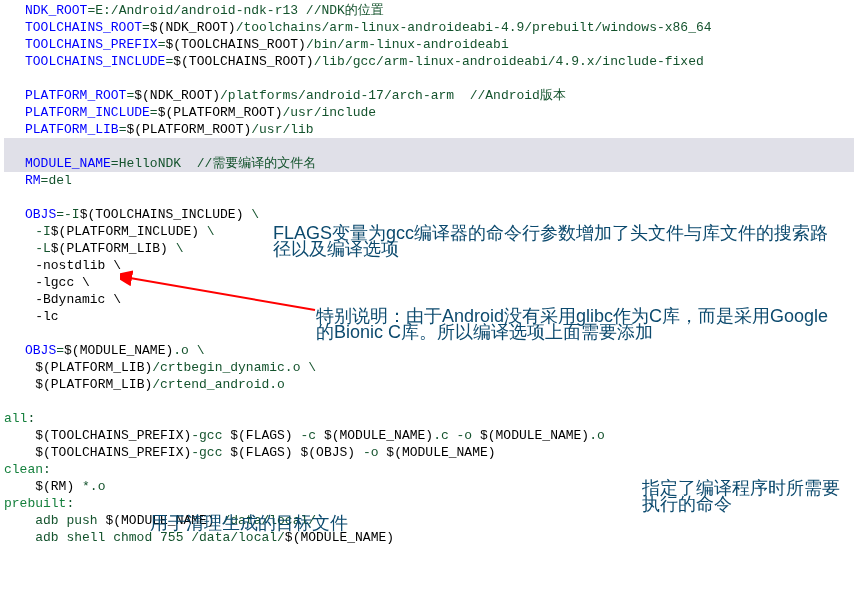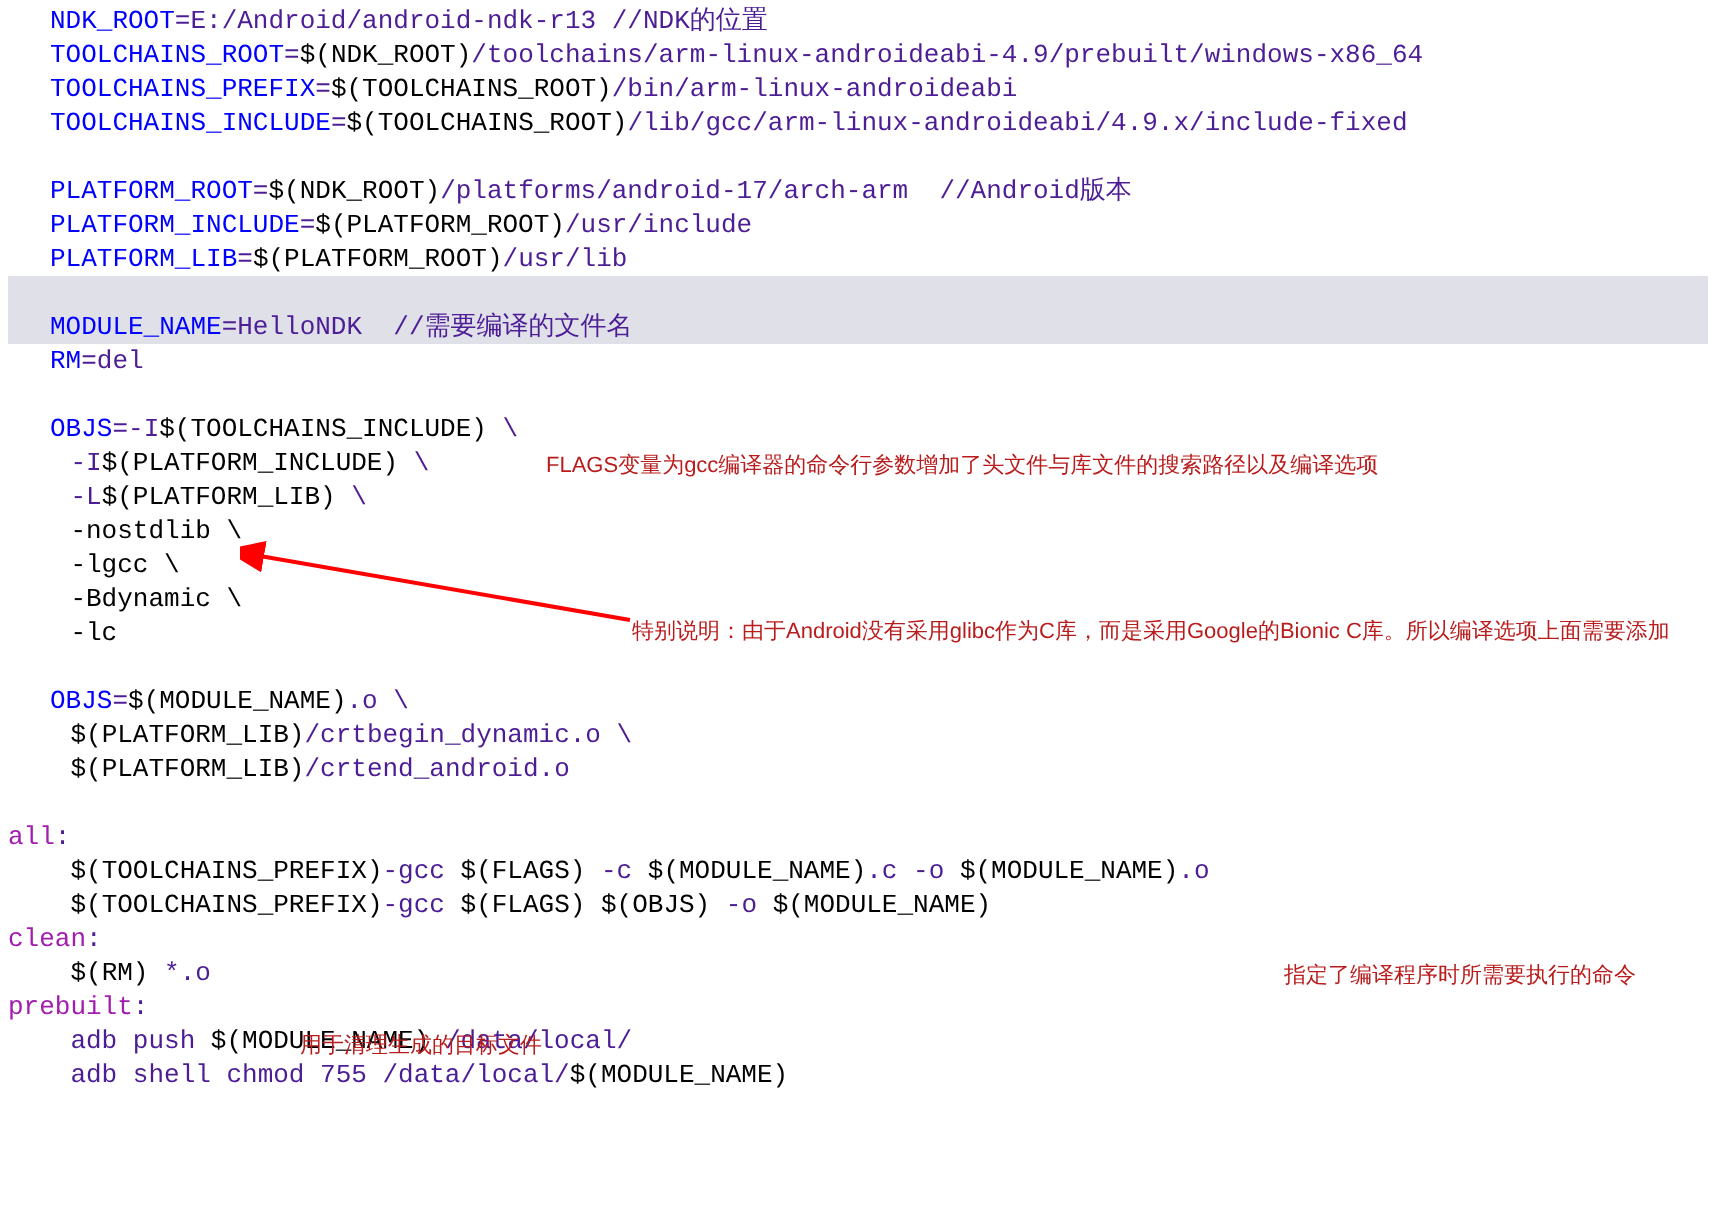--- a/index.html
+++ b/index.html
@@ -17,27 +17,27 @@
       position: relative;
     }
     .line {
       white-space: pre;
     }
     .highlight {
       background: #e0e0e8;
     }
     .keyword { color: #0000ff; margin-left: 21px; }
     .var { color: #000000; }
-    .text { color: #4c1d95; }
-    .target { color: #a21caf; }
+    .text { color: #14532d; }
+    .target { color: #15803d; }
     .annotation {
       position: absolute;
-      color: #b91c1c;
+      color: #0c4a6e;
       font-family: "Microsoft YaHei", sans-serif;
-      font-size: 11px;
+      font-size: 18px;
       line-height: 16px;
     }
     .arrow {
       position: absolute;
       pointer-events: none;
     }
   </style>
 </head>
 <body>
 

